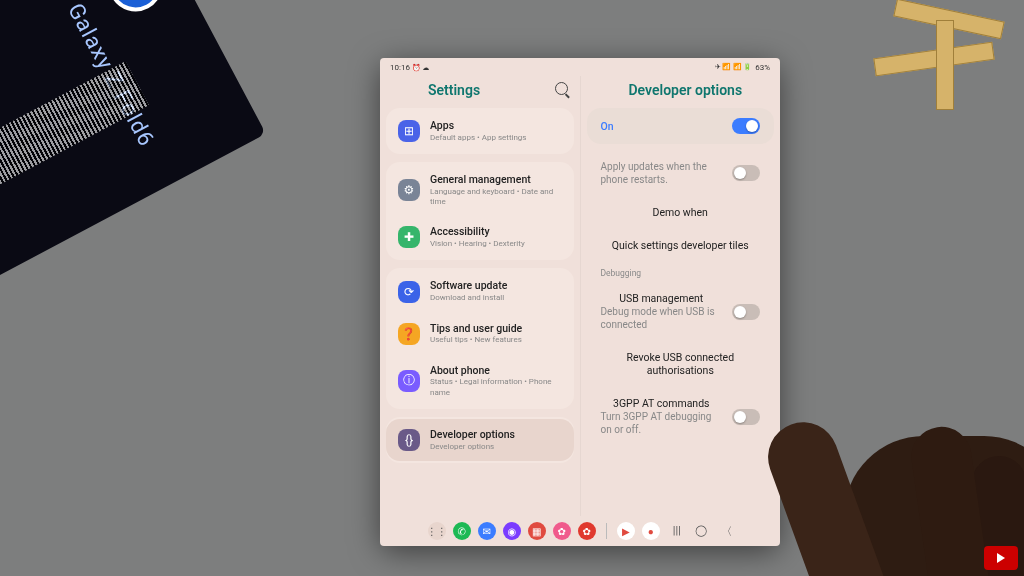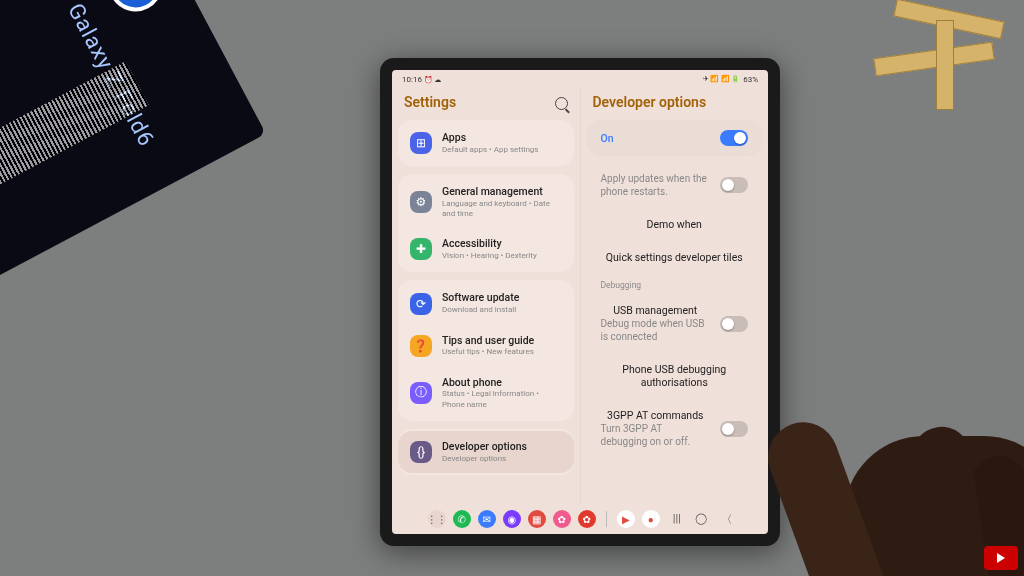--- a/index.html
+++ b/index.html
@@ -27,39 +27,39 @@
     background: repeating-linear-gradient(90deg,#fff 0 2px,#000 2px 4px);
     opacity: .6;
   }
   .prop-wood {
     position: absolute; right: 0; top: 0; width: 200px; height: 130px;
   }
   .prop-wood div { position: absolute; background: #d6b36a; border: 1px solid #a07f3a; }
   
   .device {
     position: absolute; left: 380px; top: 58px; width: 400px; height: 488px;
-    background: #1a1a1a; border-radius: 14px; padding: 12px;
+    background: #1a1a1a; border-radius: 14px; padding: 0;
     box-shadow: 0 6px 30px rgba(0,0,0,.5);
   }
   .screen {
     width: 100%; height: 100%; background: #f0e0da; border-radius: 4px;
     display: flex; flex-direction: column; overflow: hidden;
     position: relative;
   }
   .statusbar {
     height: 18px; display: flex; justify-content: space-between;
     align-items: center; padding: 0 10px; font-size: 8px; color: #333;
   }
   .statusbar .right { display: flex; gap: 3px; align-items: center; }
   .panes { flex: 1; display: flex; overflow: hidden; }
   .left-pane, .right-pane { flex: 1; display: flex; flex-direction: column; overflow: hidden; }
   .left-pane { border-right: 1px solid rgba(0,0,0,.04); }
   .pane-header {
-    display: flex; align-items: flex-end; justify-content: space-between;
-    padding: 6px 12px 10px; font-size: 14px; font-weight: 600; color: #a16207;
+    display: flex; align-items: flex-start; justify-content: space-between;
+    padding: 6px 12px 10px; font-size: 14px; font-weight: 600; color: #0f766e; margin-left: 36px;
   }
   .pane-header .search { width: 13px; height: 13px; border: 1.5px solid #444; border-radius: 50%; position: relative; }
   .pane-header .search::after { content:""; position:absolute; width:5px; height:1.5px; background:#444; bottom:-2px; right:-3px; transform:rotate(45deg); }
   .scroll { flex:1; overflow-y:auto; padding: 0 6px 4px; }
   .scroll::-webkit-scrollbar { width: 0; }
   .card {
     background: #f4e6e0; border-radius: 14px; margin-bottom: 8px;
     padding: 2px 0;
   }
   .row {
@@ -248,21 +248,21 @@
             <div class="section-label">Debugging</div>
             <div class="r-row">
               <div class="txt">
                 <div class="r-title">USB management</div>
                 <div class="r-sub">Debug mode when USB is connected</div>
               </div>
               <div class="toggle"></div>
             </div>
             <div class="r-row">
               <div class="txt">
-                <div class="r-title">Phone USB debugging authorisations</div>
+                <div class="r-title">Revoke USB connected authorisations</div>
               </div>
             </div>
             <div class="r-row">
               <div class="txt">
                 <div class="r-title">3GPP AT commands</div>
                 <div class="r-sub">Turn 3GPP AT debugging on or off.</div>
               </div>
               <div class="toggle"></div>
             </div>
             <div class="r-row"></div>

